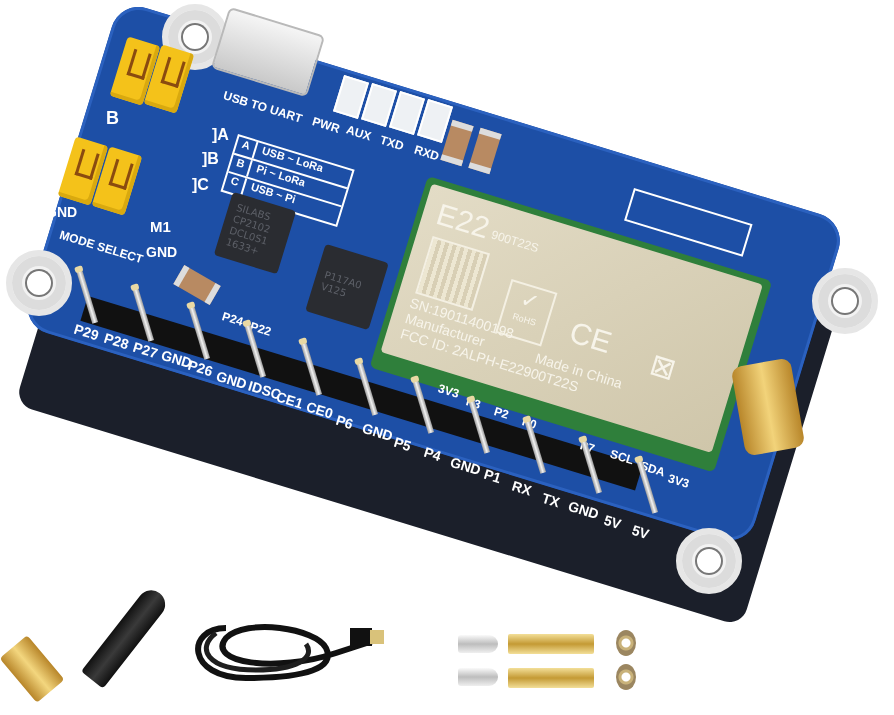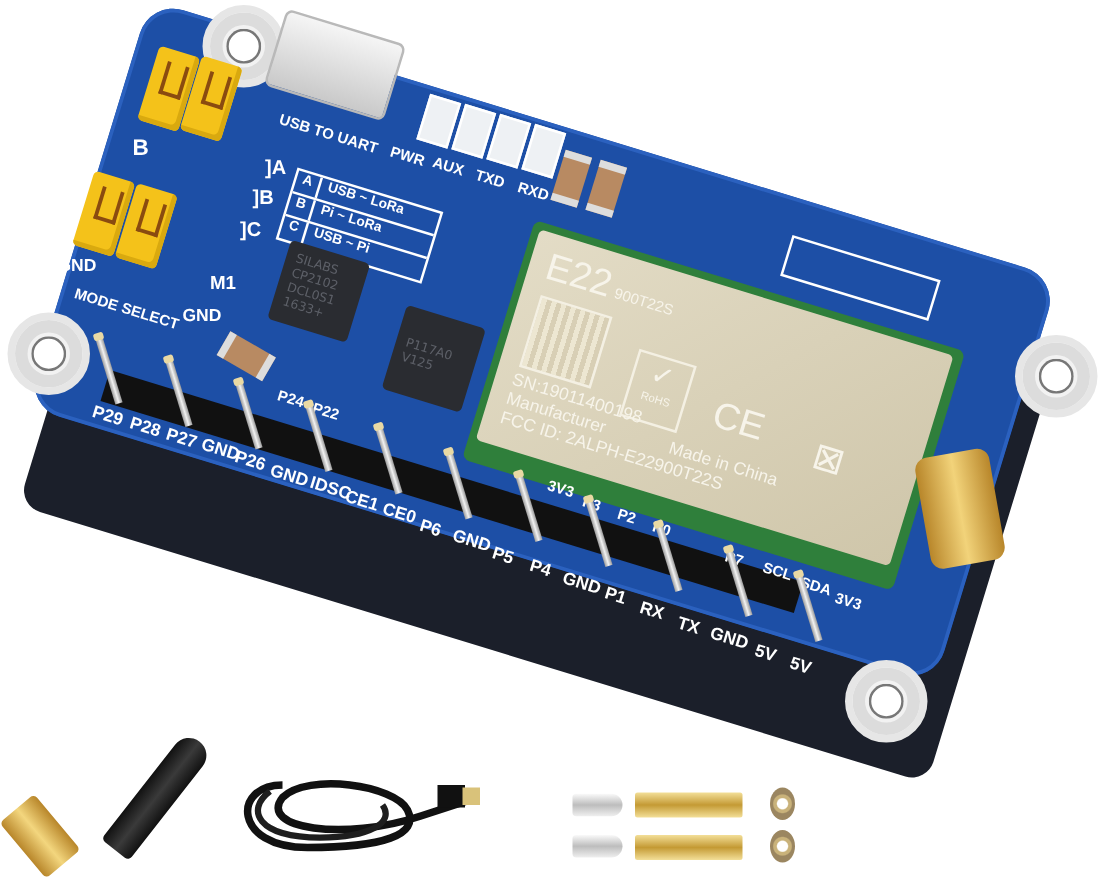--- a/index.html
+++ b/index.html
@@ -47,21 +47,21 @@
   <div class="hole" style="left:6px;top:250px;"></div>
   <div class="hole" style="left:812px;top:268px;"></div>
   <div class="hole" style="left:676px;top:528px;"></div>
 
   <div class="jumper" style="left:118px;top:40px;transform:rotate(17deg);"></div>
   <div class="jumper" style="left:152px;top:48px;transform:rotate(17deg);"></div>
   <div class="jumper" style="left:66px;top:140px;transform:rotate(17deg);"></div>
   <div class="jumper" style="left:100px;top:150px;transform:rotate(17deg);"></div>
   <span class="silk abs" style="left:106px;top:108px;font-size:18px;">B</span>
   <span class="silk abs" style="left:46px;top:204px;font-size:14px;">GND</span>
-  <span class="silk abs" style="left:168px;top:218px;font-size:15px;">M1</span>
+  <span class="silk abs" style="left:150px;top:218px;font-size:15px;">M1</span>
   <span class="silk abs" style="left:146px;top:244px;font-size:14px;">GND</span>
   <span class="silk abs" style="left:58px;top:240px;font-size:12px;transform:rotate(17deg);">MODE SELECT</span>
 
   <div class="usb" style="left:218px;top:20px;transform:rotate(17deg);"></div>
   <span class="silk abs" style="left:222px;top:100px;font-size:12px;transform:rotate(17deg);">USB TO UART</span>
 
   <div class="led" style="left:338px;top:78px;transform:rotate(17deg);"></div>
   <div class="led" style="left:366px;top:86px;transform:rotate(17deg);"></div>
   <div class="led" style="left:394px;top:94px;transform:rotate(17deg);"></div>
   <div class="led" style="left:422px;top:102px;transform:rotate(17deg);"></div>

